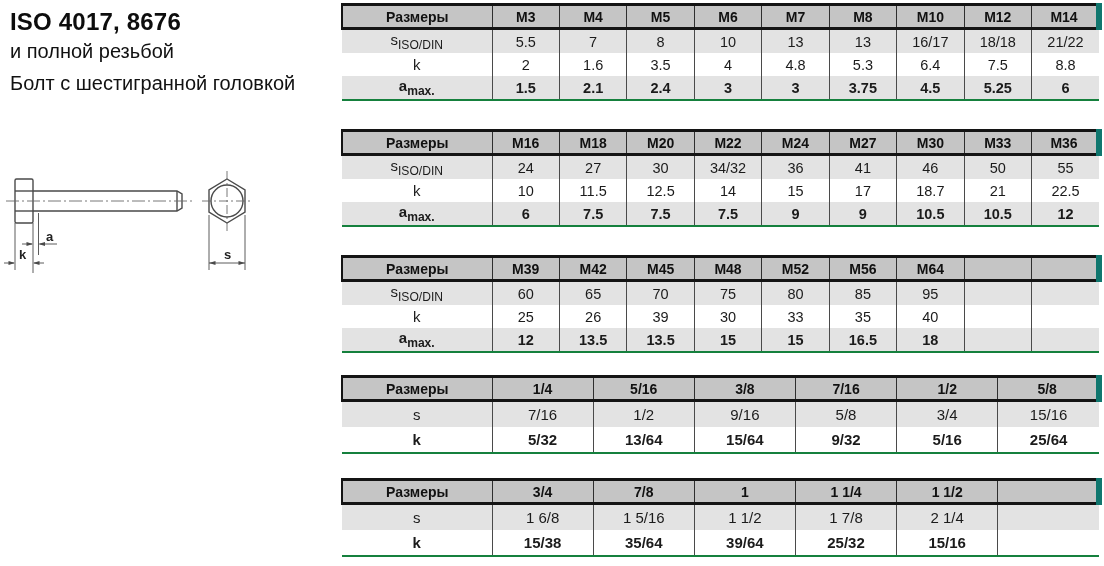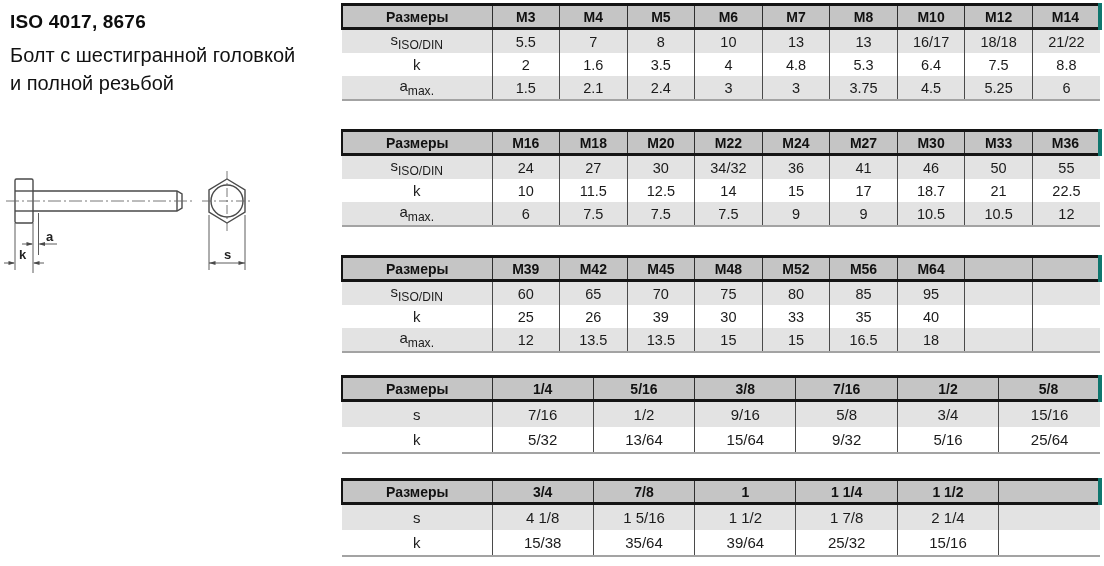--- a/index.html
+++ b/index.html
@@ -2,62 +2,62 @@
 <html><head>
 <meta charset="utf-8">
 <style>
   html,body{margin:0;padding:0;background:#ffffff;}
   .page{
     position:relative;width:1104px;height:566px;overflow:hidden;
     font-family:"Liberation Sans","DejaVu Sans",sans-serif;color:#1b1b1b;background:#ffffff;
   }
   
   .left-panel{position:absolute;left:10px;top:6px;width:330px;}
-  .std-title{font-size:19px;font-weight:bold;line-height:31px;letter-spacing:0.2px;color:#0d0d0d;}
+  .std-title{font-size:24px;font-weight:bold;line-height:31px;letter-spacing:0.2px;color:#0d0d0d;}
   .descr{font-size:20px;line-height:28px;color:#111;}
   .descr.first{margin-top:4px;}
   .drawing-svg{position:absolute;left:0;top:155px;}
   
   .dim-table{
     position:absolute;left:341px;width:761px;
     border-collapse:collapse;table-layout:fixed;
   }
   .dim-table th{
     background:#c5c5c5;
     border-top:3px solid #141414;
     border-bottom:3px solid #141414;
     border-left:1px solid #2f2f2f;
     border-right:1px solid #2f2f2f;
     font-size:14px;font-weight:bold;color:#111;
     height:19px;padding:1px 16px;text-align:center;
   }
   .dim-table th:first-child{border-left:2px solid #141414;}
-  .dim-table th:last-child{border-right:4px solid #0f766e;}
+  .dim-table th:last-child{border-right:6px solid #0f766e;}
   .dim-table td{
     border-left:1px solid #4a4a4a;
     border-right:1px solid #4a4a4a;
     font-size:14.5px;color:#1b1b1b;
     height:23px;padding:0 2px;text-align:center;vertical-align:middle;
   }
   .dim-table td:first-child{border-left:none;}
   .dim-table td:last-child{border-right:none;}
   .dim-table tr.shaded td{background:#e3e3e3;}
-  .dim-table tr:last-child td{border-bottom:2px solid #a3a3a3;}
+  .dim-table tr:last-child td{border-bottom:2px solid #15803d;font-weight:bold;}
   .dim-table.inch td{height:25px;font-size:15px;}
   .row-label{font-size:15px;}
 </style>
 </head>
 <body>
 
 <div class="page">
 
   <div class="left-panel">
     <div class="std-title">ISO 4017, 8676</div>
+    <div class="descr">и полной резьбой</div>
     <div class="descr first">Болт с шестигранной головкой</div>
-    <div class="descr">и полной резьбой</div>
   </div>
 
   <svg class="drawing-svg" width="320" height="130" viewBox="0 0 320 130">
     <g stroke="#4a4a4a" fill="none" stroke-width="1.4">
 
       <rect x="15" y="24" width="18" height="44" rx="1.5"></rect>
       <line x1="15" y1="36" x2="33" y2="36"></line>
       <line x1="15" y1="56" x2="33" y2="56"></line>
 
       <polyline points="33,36 177,36 182,39 182,53 177,56 33,56"></polyline>
@@ -359,21 +359,21 @@
           <th>7/8</th>
           <th>1</th>
           <th>1 1/4</th>
           <th>1 1/2</th>
           <th></th>
         </tr>
       </thead>
       <tbody>
         <tr class="shaded">
           <td><span class="row-label">s</span></td>
-          <td>4 1/8</td>
+          <td>1 6/8</td>
           <td>1 5/16</td>
           <td>1 1/2</td>
           <td>1 7/8</td>
           <td>2 1/4</td>
           <td></td>
         </tr>
         <tr>
           <td><span class="row-label">k</span></td>
           <td>15/38</td>
           <td>35/64</td>

